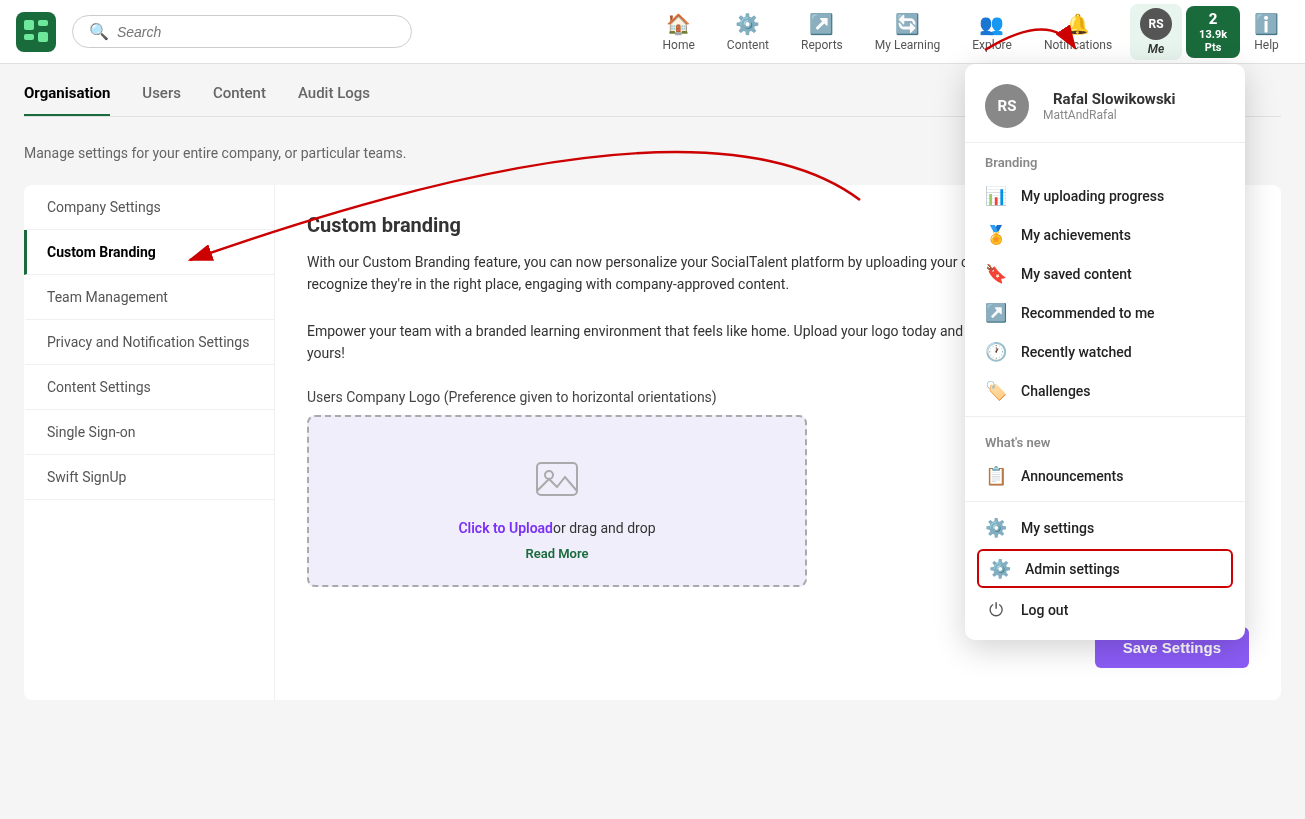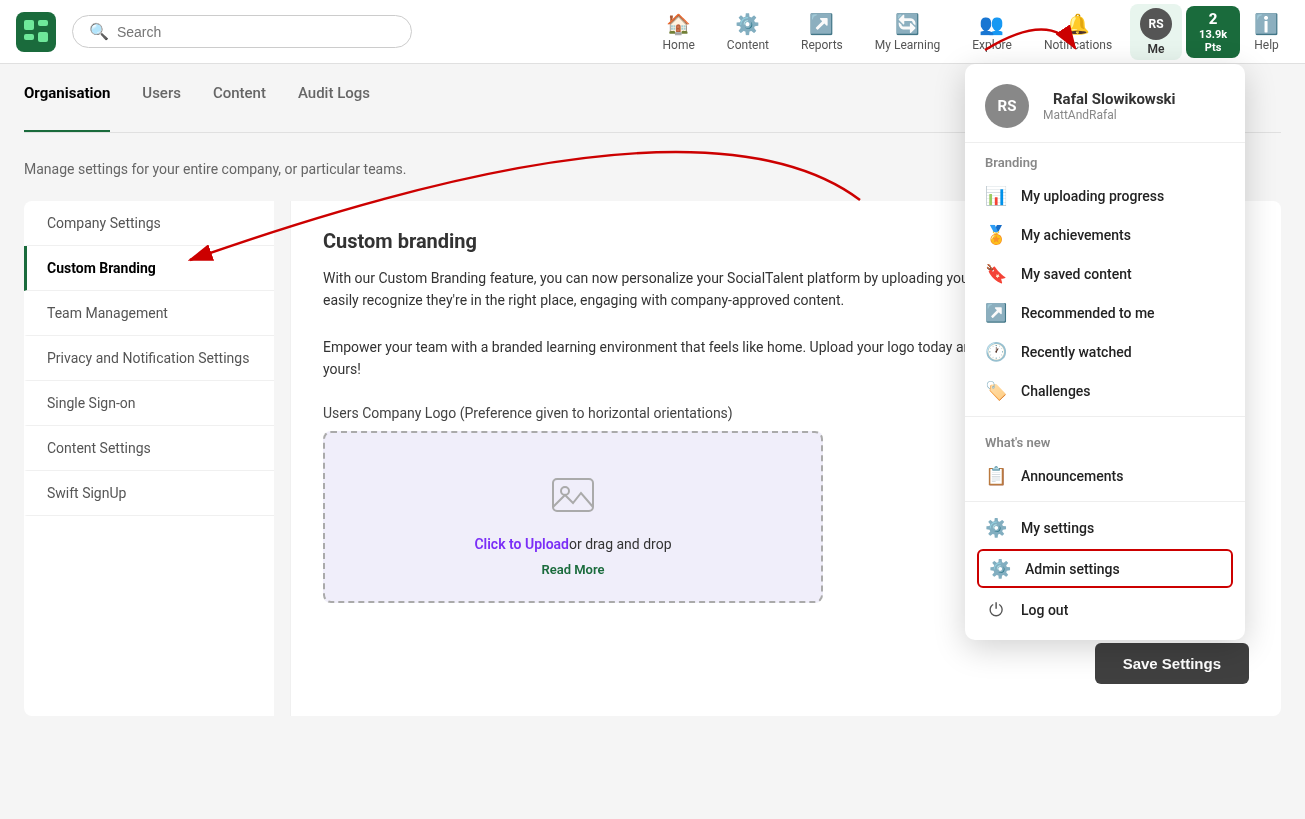--- a/index.html
+++ b/index.html
@@ -13,21 +13,21 @@
     }
     .logo-area { display: flex; align-items: center; margin-right: 16px; }
     .logo-icon {
       width: 40px; height: 40px; background: #1a6b3c; border-radius: 8px;
       display: flex; align-items: center; justify-content: center; color: #fff; font-size: 20px;
     }
     .search-box {
       display: flex; align-items: center; border: 1px solid #ccc; border-radius: 24px;
       padding: 6px 16px; width: 340px; background: #fff; gap: 8px;
     }
-    .search-box input { border: none; outline: none; font-size: 14px; width: 100%; background: transparent; }
+    .search-box input { border: none; outline: none; font-size: 14px; width: 100%; background: transparent; font-style: italic; }
     .nav-items { display: flex; align-items: center; gap: 4px; margin-left: auto; }
     .nav-item {
       display: flex; flex-direction: column; align-items: center;
       padding: 6px 14px; cursor: pointer; border-radius: 8px; color: #555; gap: 2px; font-size: 12px;
     }
     .nav-icon { font-size: 20px; }
     .me-btn {
       display: flex; flex-direction: column; align-items: center;
       padding: 4px 10px; cursor: pointer; border-radius: 8px; color: #333; gap: 2px; font-size: 12px; font-weight: 600;
       background: #e8f5ee;
@@ -47,28 +47,28 @@
       padding: 6px 10px; cursor: pointer; color: #555; font-size: 12px; gap: 2px;
     }
 
     
     .page-body { display: flex; flex-direction: column; padding: 0 24px 0 24px; background: #f5f5f5; min-height: calc(100vh - 64px); }
 
     
     .page-header { padding: 20px 0 8px 0; }
     .page-tabs { display: flex; gap: 32px; align-items: center; border-bottom: 1px solid #e0e0e0; padding-bottom: 0; }
     .page-tab {
-      font-size: 15px; color: #666; cursor: pointer; padding-bottom: 28px;
+      font-size: 15px; color: #666; cursor: pointer; padding-bottom: 12px;
       border-bottom: 2px solid transparent; font-weight: 500;
     }
     .page-tab.active { color: #000; font-weight: 700; border-bottom: 2px solid #1a6b3c; }
     .page-subtitle { font-size: 14px; color: #666; margin: 20px 0 16px 0; }
 
     
-    .content-area { display: flex; gap: 16px; margin-top: 8px; }
+    .content-area { display: flex; gap: 0; margin-top: 8px; }
 
     
     .sidebar { width: 250px; flex-shrink: 0; background: #fff; border-radius: 8px 0 0 8px; }
     .sidebar-item {
       padding: 14px 20px; cursor: pointer; color: #555; font-size: 14px;
       border-left: 3px solid transparent; border-bottom: 1px solid #f0f0f0;
     }
     .sidebar-item.active { font-weight: 700; color: #000; border-left: 3px solid #1a6b3c; background: #fff; }
 
     
@@ -86,21 +86,21 @@
       display: flex; flex-direction: column; align-items: center; gap: 10px;
       max-width: 500px;
     }
     .upload-icon { font-size: 36px; color: #888; }
     .upload-link { color: #7b2ff7; font-weight: 600; cursor: pointer; }
     .upload-desc { color: #666; font-size: 13px; text-align: center; line-height: 1.7; }
     .upload-readmore { color: #1a6b3c; font-weight: 600; cursor: pointer; font-size: 13px; }
 
     .save-btn-row { display: flex; justify-content: flex-end; margin-top: 40px; }
     .save-btn {
-      background: #404040; color: #fff; border: none; border-radius: 6px;
+      background: #8b5cf6; color: #fff; border: none; border-radius: 6px;
       padding: 12px 28px; font-size: 15px; font-weight: 600; cursor: pointer;
     }
 
     
     .dropdown-overlay {
       position: fixed; top: 64px; right: 60px;
       background: #fff; border-radius: 10px; box-shadow: 0 8px 32px rgba(0,0,0,0.18);
       width: 280px; z-index: 100; padding: 20px 0 10px 0;
     }
     .dropdown-header { display: flex; align-items: center; gap: 14px; padding: 0 20px 14px 20px; border-bottom: 1px solid #eee; }
@@ -153,21 +153,21 @@
     <div class="nav-item">
       <span class="nav-icon">👥</span>
       <span>Explore</span>
     </div>
     <div class="nav-item">
       <span class="nav-icon">🔔</span>
       <span>Notifications</span>
     </div>
     <div class="me-btn">
       <div class="avatar-circle">RS</div>
-      <span style="display:flex;align-items:center;gap:2px;">Me</span>
+      <span style="display:flex;align-items:center;gap:2px;font-style:italic;">Me</span>
     </div>
     <div class="pts-badge">
       <span class="num">2</span>
       <span>13.9k</span>
       <span>Pts</span>
     </div>
     <div class="help-btn">
       <span style="font-size:20px;">ℹ️</span>
       <span style="display:flex;align-items:center;gap:2px;">Help</span>
     </div>
@@ -185,22 +185,22 @@
   </div>
   <p class="page-subtitle">Manage settings for your entire company, or particular teams.</p>
 
   <div class="content-area">
 
     <div class="sidebar">
       <div class="sidebar-item">Company Settings</div>
       <div class="sidebar-item active">Custom Branding</div>
       <div class="sidebar-item">Team Management</div>
       <div class="sidebar-item">Privacy and Notification Settings</div>
+      <div class="sidebar-item">Content Settings</div>
       <div class="sidebar-item">Single Sign-on</div>
-      <div class="sidebar-item">Content Settings</div>
       <div class="sidebar-item">Swift SignUp</div>
     </div>
 
     <div class="main-panel">
       <h2 class="panel-title">Custom branding</h2>
       <p class="panel-desc">With our Custom Branding feature, you can now personalize your SocialTalent platform by uploading your company's logo. This helps your team easily recognize they're in the right place, engaging with company-approved content.</p>
       <p class="panel-desc">Empower your team with a branded learning environment that feels like home. Upload your logo today and make every learning experience distinctly yours!</p>
 
       <p class="upload-label">Users Company Logo (Preference given to horizontal orientations)</p>
       <div class="upload-area">

